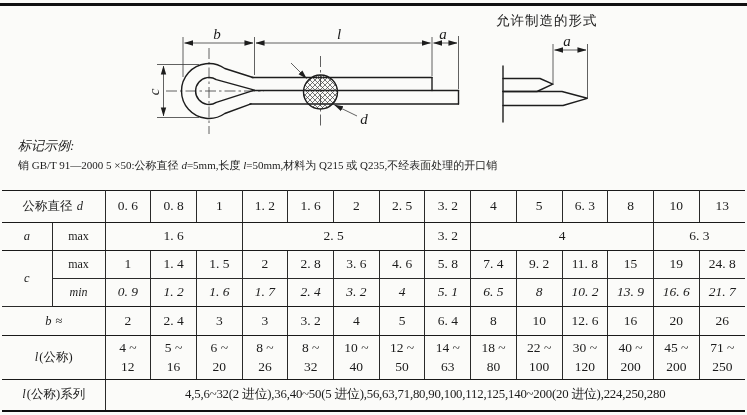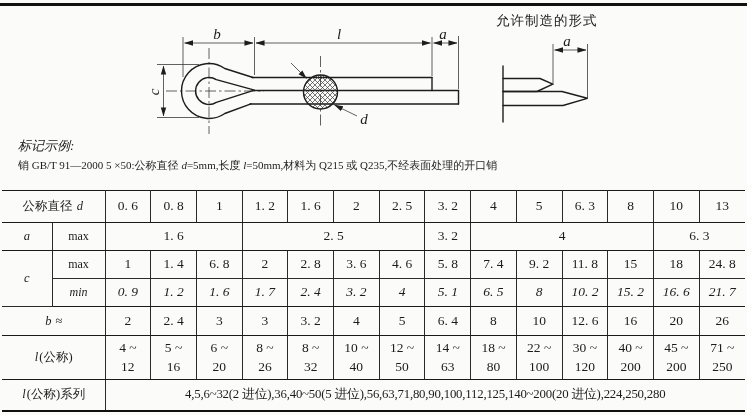--- a/index.html
+++ b/index.html
@@ -156,47 +156,47 @@
         <td colspan="4">2. 5</td>
         <td>3. 2</td>
         <td colspan="4">4</td>
         <td colspan="2">6. 3</td>
       </tr>
       <tr style="height: 28px;">
         <td rowspan="2" class="lab"><i>c</i></td>
         <td class="sub">max</td>
         <td>1</td>
         <td>1. 4</td>
-        <td>6. 8</td>
+        <td>1. 5</td>
         <td>2</td>
         <td>2. 8</td>
         <td>3. 6</td>
         <td>4. 6</td>
         <td>5. 8</td>
         <td>7. 4</td>
         <td>9. 2</td>
         <td>11. 8</td>
         <td>15</td>
-        <td>18</td>
+        <td>19</td>
         <td>24. 8</td>
       </tr>
       <tr style="height: 28px;">
         <td class="sub">min</td>
         <td>0. 9</td>
         <td>1. 2</td>
         <td>1. 6</td>
         <td>1. 7</td>
         <td>2. 4</td>
         <td>3. 2</td>
         <td>4</td>
         <td>5. 1</td>
         <td>6. 5</td>
         <td>8</td>
         <td>10. 2</td>
-        <td>15. 2</td>
+        <td>13. 9</td>
         <td>16. 6</td>
         <td>21. 7</td>
       </tr>
       <tr style="height: 29px;">
         <td colspan="2" class="lab"><i>b</i> ≈</td>
         <td>2</td>
         <td>2. 4</td>
         <td>3</td>
         <td>3</td>
         <td>3. 2</td>

